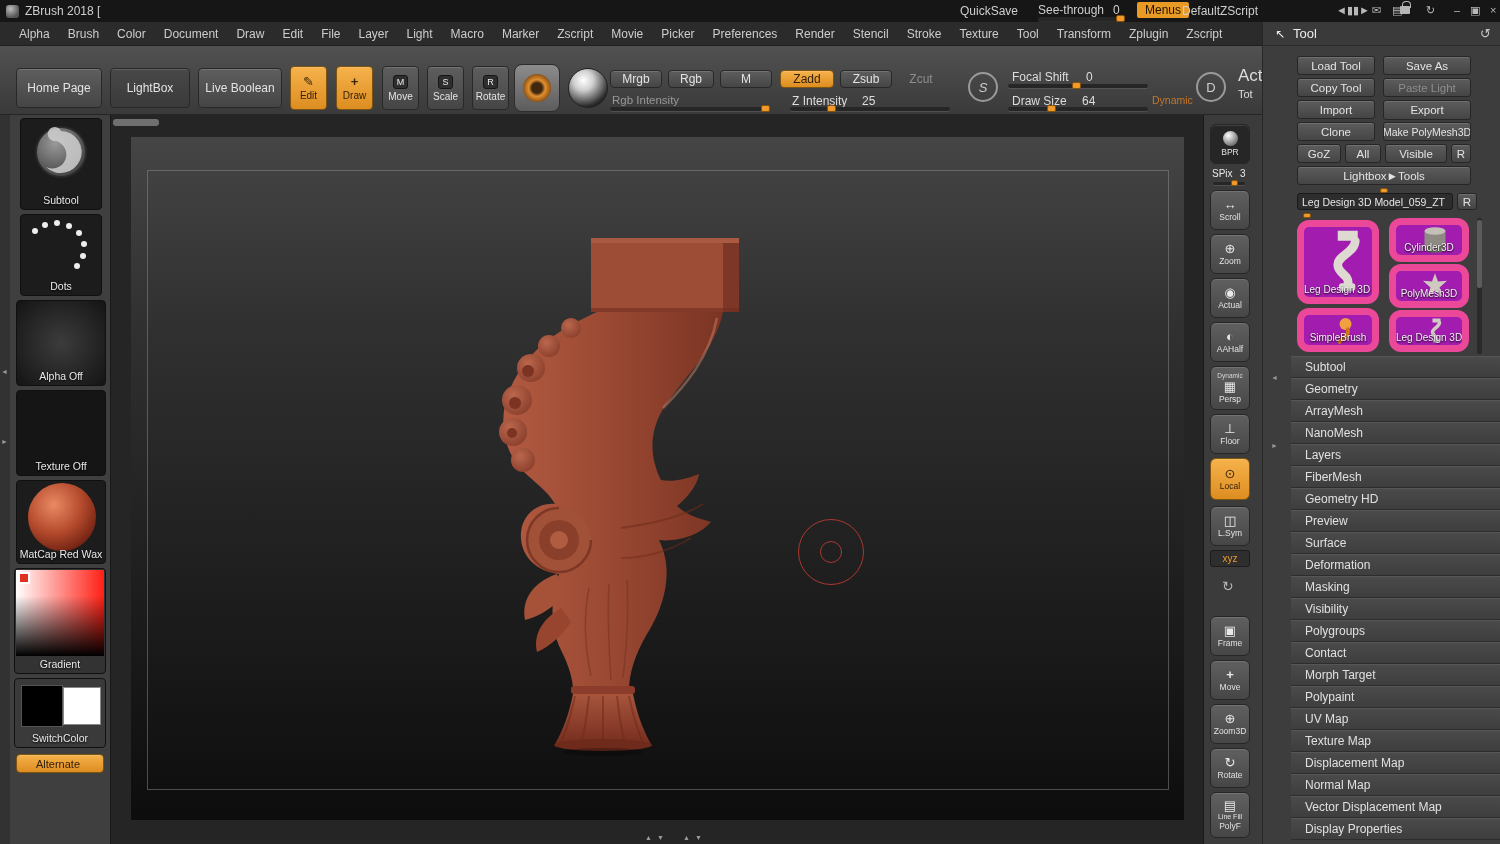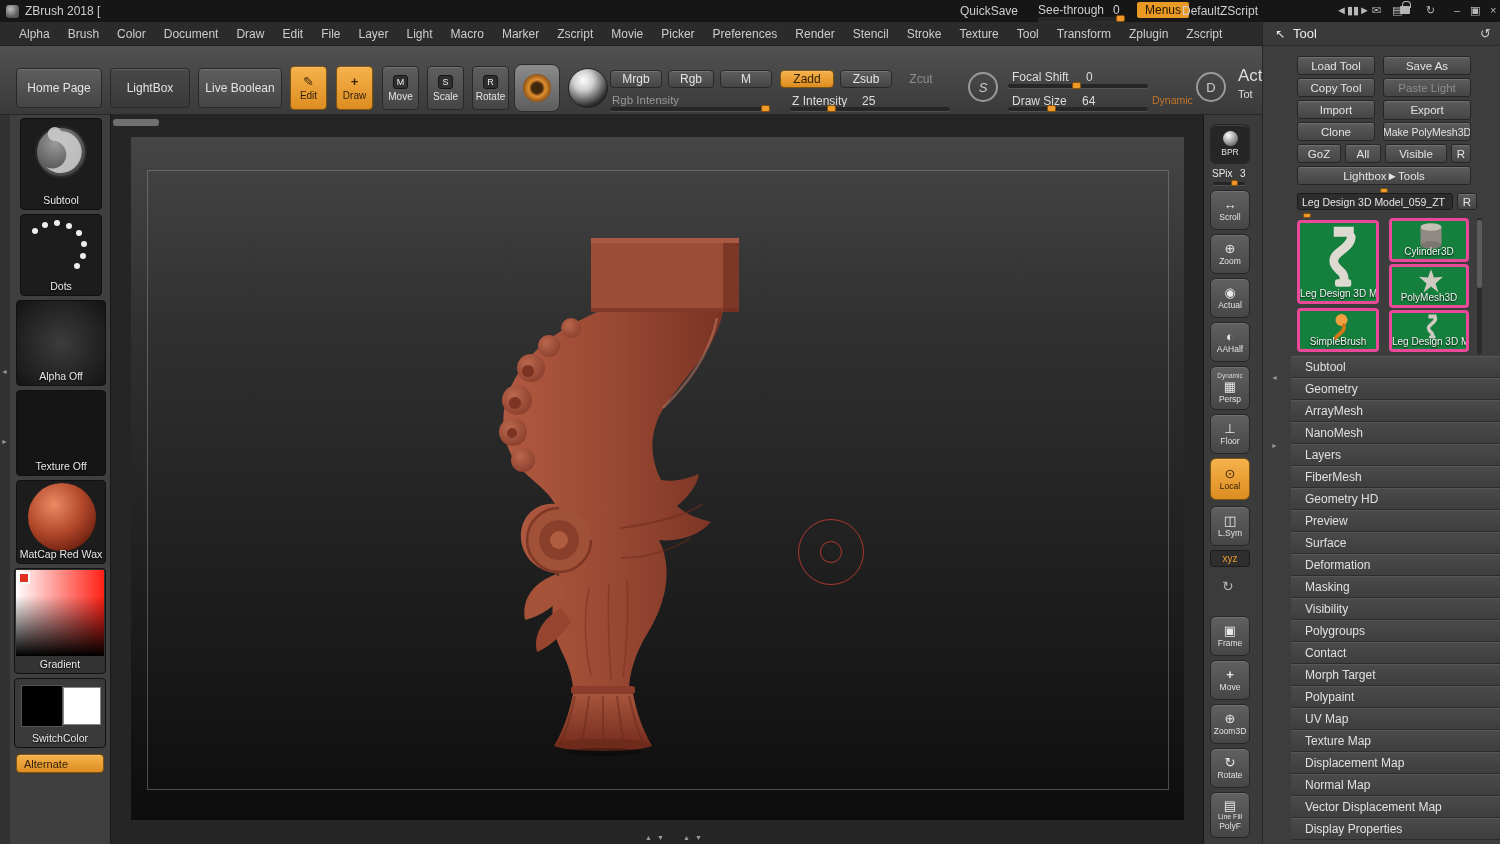--- a/index.html
+++ b/index.html
@@ -62,21 +62,21 @@
               border-bottom:1px solid #2c2c2c;display:flex;align-items:center;font-size:13px;color:#ececec}
   .panel-btn{position:absolute;display:flex;align-items:center;justify-content:center;
              background:linear-gradient(180deg,#5c5c5c,#454545);border:1px solid #262626;border-radius:3px;
              color:#e3e3e3;font-size:11.5px;box-shadow:inset 0 1px 0 rgba(255,255,255,.13);
              white-space:nowrap;overflow:hidden}
   .panel-btn.dis{color:#8d8d8d}
   .section-row{position:absolute;left:28px;width:210px;height:22px;display:flex;align-items:center;
                padding-left:14px;font-size:12px;color:#e0e0e0;
                background:linear-gradient(180deg,#4a4a4a,#3e3e3e);
                border-top:1px solid #565656;border-bottom:1px solid #2d2d2d}
-  .thumb-tile{position:absolute;background:#15803d;border:3px solid #ec4899;border-radius:4px;overflow:hidden}
+  .thumb-tile{position:absolute;background:#a21caf;border:7px solid #ec4899;border-radius:12px;overflow:hidden}
   .thumb-cap{position:absolute;left:0;right:0;bottom:2px;text-align:center;font-size:10px;color:#f2f2f2;
              text-shadow:0 1px 2px #000;white-space:nowrap}
   
   .lock-icon{position:relative;width:10px;height:8px;background:#b5b5b5;border-radius:1px;display:inline-block;margin-top:5px}
   .lock-icon::before{content:"";position:absolute;left:1.5px;top:-5px;width:7px;height:6px;
                      border:1.5px solid #b5b5b5;border-bottom:none;border-radius:4px 4px 0 0}
   .winglyph{font-size:11px;color:#b8b8b8;margin:0 6px}
   .edge-arrow{position:absolute;font-size:7px;color:#9a9a9a;line-height:7px}
 </style>
 </head>
@@ -286,21 +286,21 @@
       <span class="abs" style="left:3px;top:3px;width:12px;height:12px;background:#e03020;border:2px solid #fff"></span>
       <span class="side-cap">Gradient</span>
     </div>
 
     <div class="side-box" style="left:4px;top:563px;width:92px;height:70px;background:#3a3a3a">
       <span class="abs" style="left:6px;top:6px;width:42px;height:42px;background:#000;border:1px solid #555"></span>
       <span class="abs" style="left:48px;top:8px;width:38px;height:38px;background:#fff;border:1px solid #888"></span>
       <span class="side-cap">SwitchColor</span>
     </div>
 
-    <div class="btn orange" style="left:6px;top:639px;width:88px;height:19px;justify-content:flex-start;padding-left:7px;font-size:11px">
+    <div class="btn orange" style="left:6px;top:639px;width:88px;height:19px;justify-content:flex-start;padding-left:19px;font-size:11px">
       <span>Alternate</span>
     </div>
   </div>
 
   <div id="canvas">
     <div class="abs" style="left:2px;top:4px;width:46px;height:7px;background:#707070;border-radius:3px"></div>
     <div id="doc">
       <div id="doc-frame"></div>
 
       <svg class="abs" style="left:340px;top:91px" width="280" height="530" viewBox="0 0 280 530">

